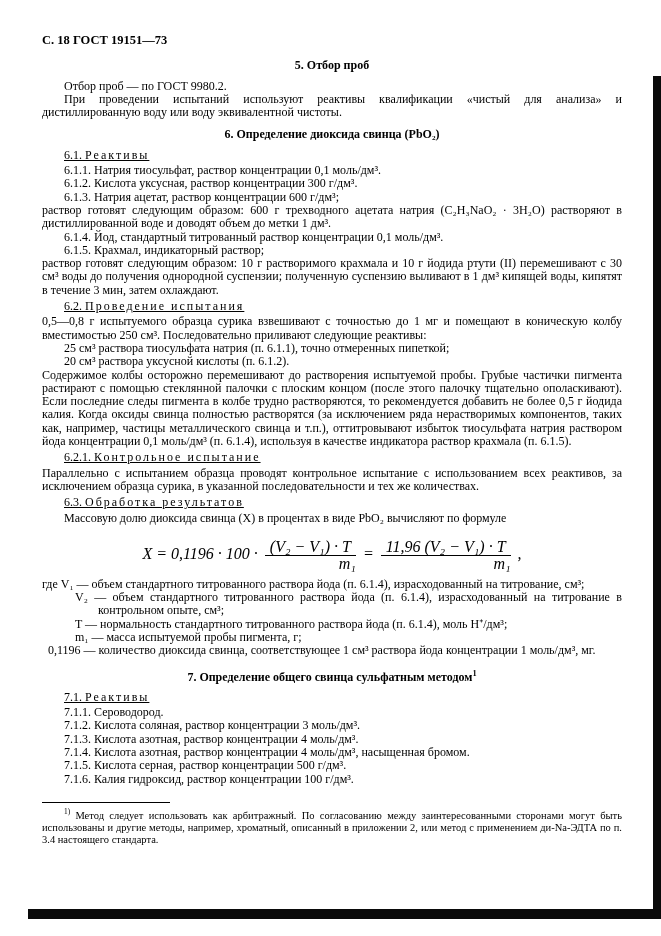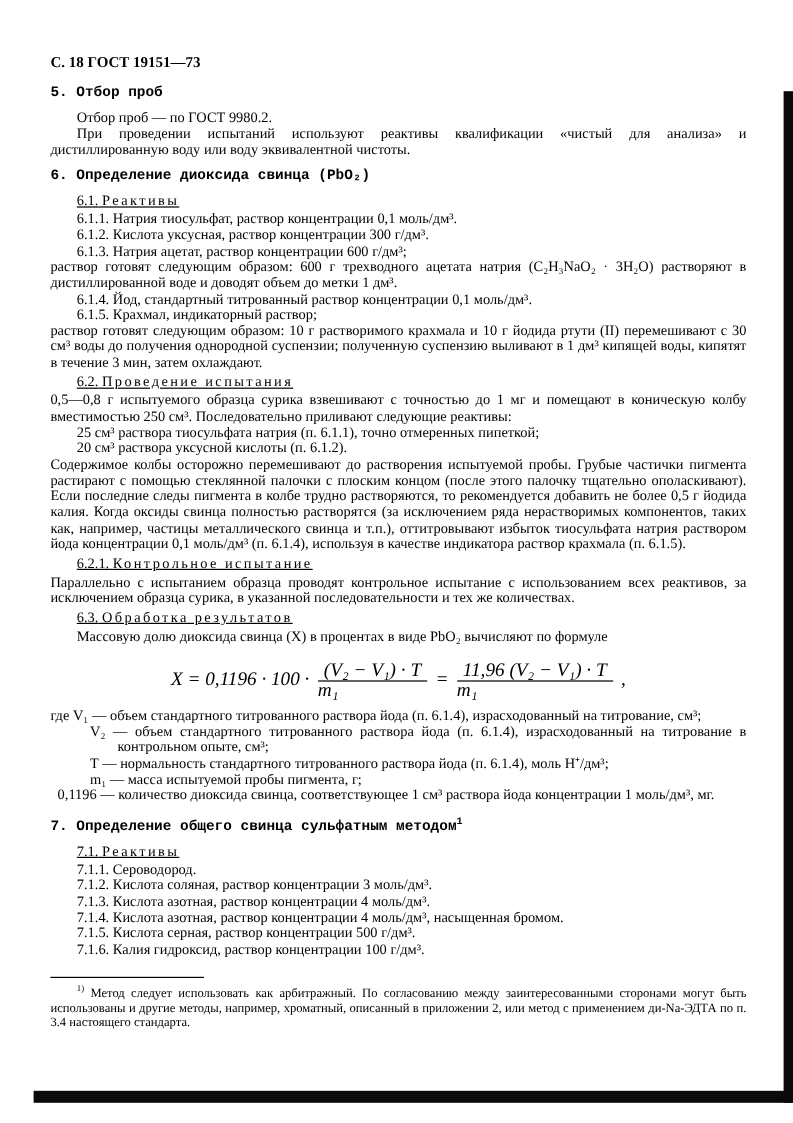--- a/index.html
+++ b/index.html
@@ -5,31 +5,31 @@
   html, body { margin: 0; padding: 0; }
   body {
     width: 661px; height: 936px;
     position: relative;
     background: #ffffff;
     font-family: "Liberation Serif", serif;
     color: #000;
     overflow: hidden;
   }
   .content {
-    position: absolute; left: 42px; top: 46px; width: 580px;
+    position: absolute; left: 42px; top: 34px; width: 580px;
     font-size: 12px; line-height: 13.3px; text-align: justify;
   }
   .page-hdr { font-weight: bold; font-size: 12.5px; margin-bottom: 12px; text-align: left; }
-  .sechead { font-weight: bold; text-align: left; margin: 9px 0 7px; font-family: Liberation Mono, monospace; }
+  .sechead { font-weight: bold; text-align: center; margin: 9px 0 7px; }
   p { margin: 0; }
   .ind { text-indent: 22px; }
   .subhead { text-indent: 22px; margin-top: 3px; margin-bottom: 2px; text-decoration: underline; }
   .spaced { letter-spacing: 2px; }
   .formula { text-align: center; margin: 15px 0 7px; font-style: italic; font-size: 16px; }
-  .frac { display: inline-block; vertical-align: middle; text-align: left; padding: 0 3px; line-height: 14px; }
+  .frac { display: inline-block; vertical-align: middle; text-align: right; padding: 0 3px; line-height: 14px; }
   .frac .num { display: block; border-bottom: 1px solid #000; padding: 0 5px 1px; }
   .frac .den { display: block; padding-top: 1px; }
   .def-a { padding-left: 33px; text-indent: -33px; }
   .def-b { padding-left: 56px; text-indent: -23px; }
   .def-c { margin-left: -14px; padding-left: 56px; text-indent: -36px; }
   .footnote { margin-top: 16px; font-size: 10.5px; line-height: 12.3px; }
   .fn-rule { width: 128px; border-top: 1px solid #000; margin-bottom: 3px; }
   .fn-text { text-indent: 22px; }
   sup { font-size: 0.7em; }
   .scan-bar-right { position: absolute; top: 76px; right: 0; width: 8px; bottom: 17px; background: #0a0a0a; }

